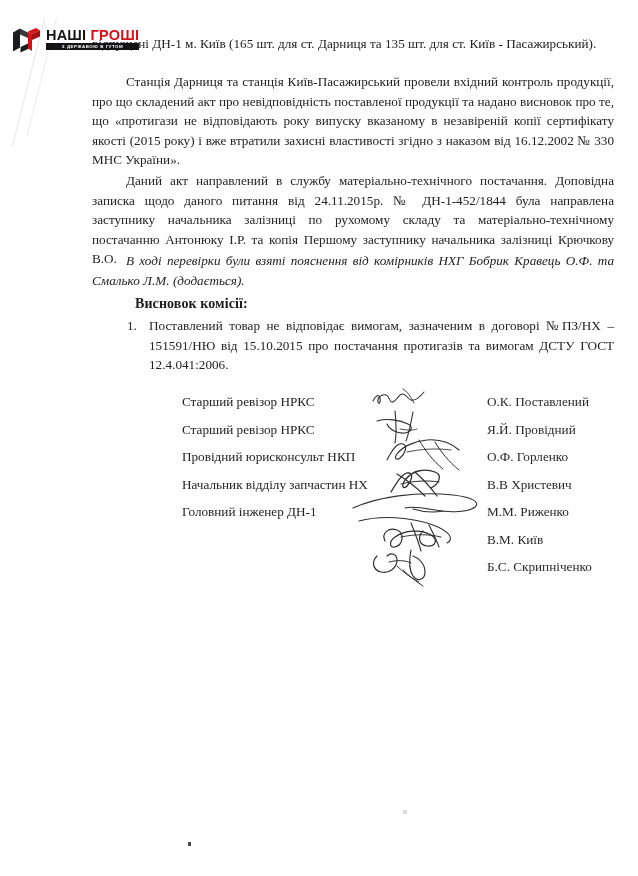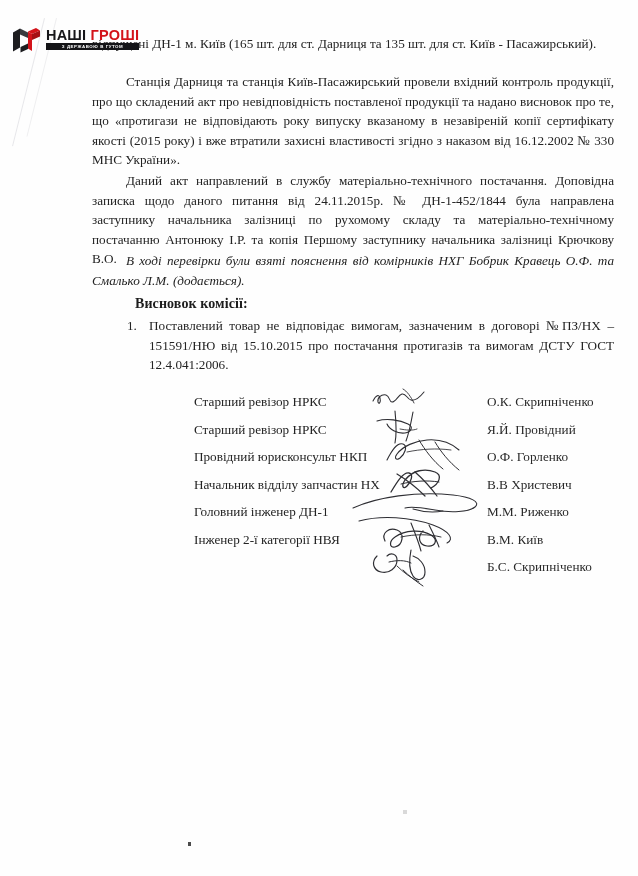--- a/index.html
+++ b/index.html
@@ -174,21 +174,20 @@
     height: 27.5px;
   }
   .sig-title {
     position: absolute;
     left: 0;
     top: 0;
     font-size: 13.2px;
     line-height: 18px;
     color: #232323;
     white-space: nowrap;
-    margin-left: 12px;
   }
   .sig-name {
     position: absolute;
     left: 305px;
     top: 0;
     font-size: 13.2px;
     line-height: 18px;
     color: #2a2a2a;
     white-space: nowrap;
   }
@@ -258,21 +257,21 @@
     <div id="signatures">
 
       <div class="sig-row">
         <span class="sig-title">Старший ревізор НРКС</span>
         <span class="sig-ink">
           <svg width="180" height="40" viewBox="0 0 180 40">
             <path d="M6 20 C9 14 12 13 13 17 C14 21 12 24 11 21 C10 17 14 13 19 14 C23 15 22 21 25 21 C29 21 31 14 35 13 C39 12 40 18 44 19 C48 20 53 16 57 11" stroke-width="1.05"></path>
             <path d="M36 8 C40 10 44 16 47 22" stroke-width="0.9"></path>
           </svg>
         </span>
-        <span class="sig-name">О.К. Скрипніченко</span>
+        <span class="sig-name">О.К. Поставлений</span>
       </div>
 
       <div class="sig-row">
         <span class="sig-title">Старший ревізор НРКС</span>
         <span class="sig-ink">
           <svg width="180" height="40" viewBox="0 0 180 40">
             <path d="M10 12 C20 9 33 11 41 15 C47 18 44 23 38 24 C30 25 22 20 20 15" stroke-width="1.1"></path>
             <path d="M28 2 C29 12 30 24 28 34" stroke-width="1.1"></path>
             <path d="M46 3 C44 14 42 24 39 32" stroke-width="1.1"></path>
             <path d="M33 20 C39 21 45 22 50 20" stroke-width="0.85"></path>
@@ -312,21 +311,20 @@
         <span class="sig-ink">
           <svg width="180" height="40" viewBox="0 0 180 40">
             <path d="M-14 17 C10 6 50 0 86 4 C104 6 114 11 108 16 C102 21 84 22 68 19 C56 17 46 15 38 17" stroke-width="1.05"></path>
             <path d="M46 18 C56 21 66 22 76 20" stroke-width="1.1"></path>
           </svg>
         </span>
         <span class="sig-name">М.М. Риженко</span>
       </div>
 
       <div class="sig-row">
-        <span class="sig-title">Інженер 2-ї категорії НВЯ</span>
         <span class="sig-ink">
           <svg width="180" height="40" viewBox="0 0 180 40">
             <path d="M-8 2 C14 -4 44 -2 66 6 C82 12 88 20 80 24" stroke-width="1.05"></path>
             <path d="M18 22 C14 14 22 8 30 11 C38 14 36 26 28 28 C22 29 22 22 28 18 C38 11 54 10 64 16 C72 21 68 28 60 27 C52 26 50 18 56 12" stroke-width="1.2"></path>
             <path d="M44 4 C48 14 52 24 54 32" stroke-width="1.1"></path>
             <path d="M62 6 C66 14 70 22 72 28" stroke-width="1.1"></path>
             <path d="M34 18 C48 15 62 15 74 18" stroke-width="0.95"></path>
           </svg>
         </span>
         <span class="sig-name">В.М. Київ</span>

